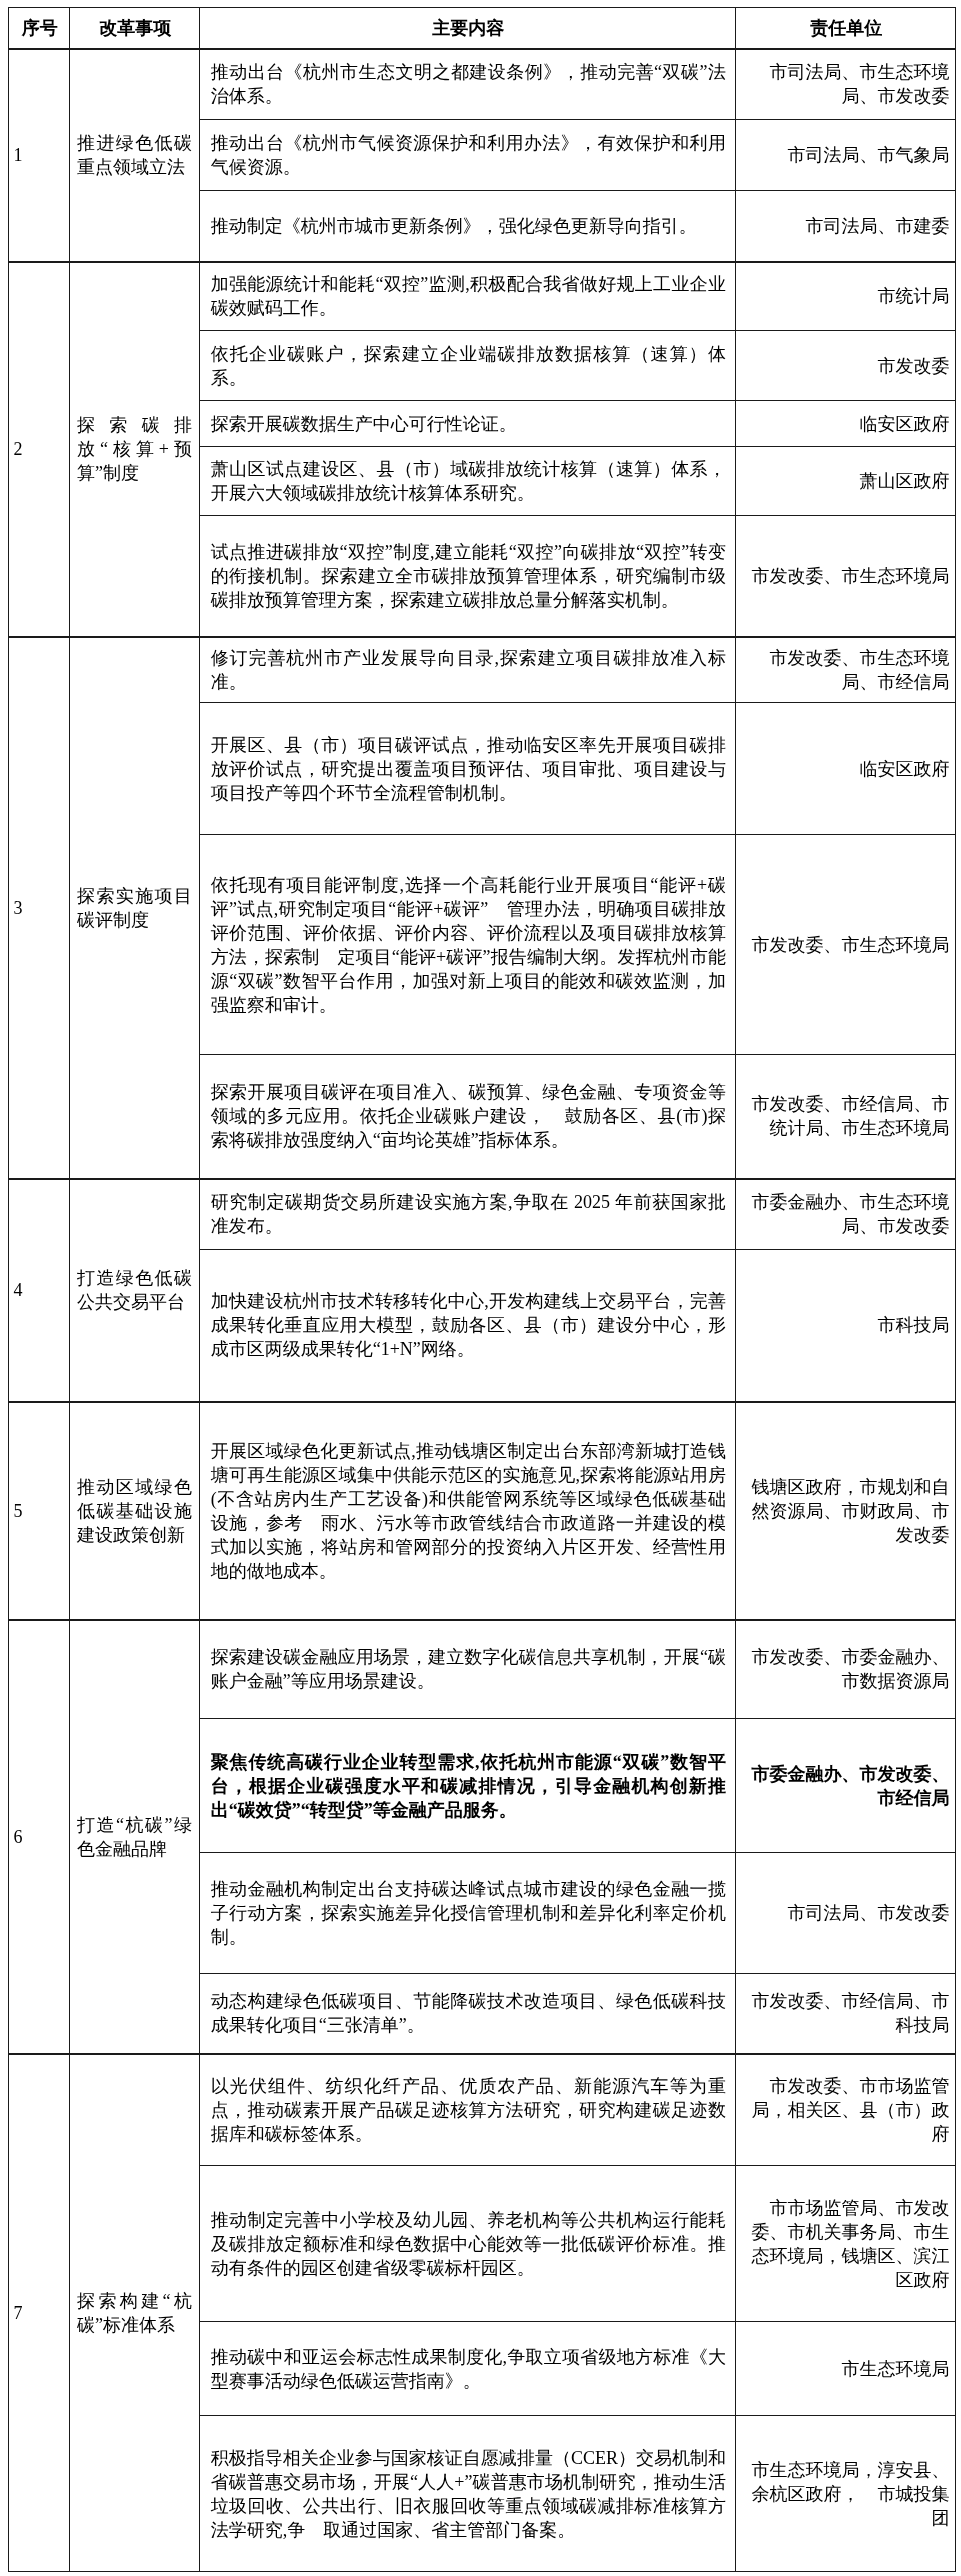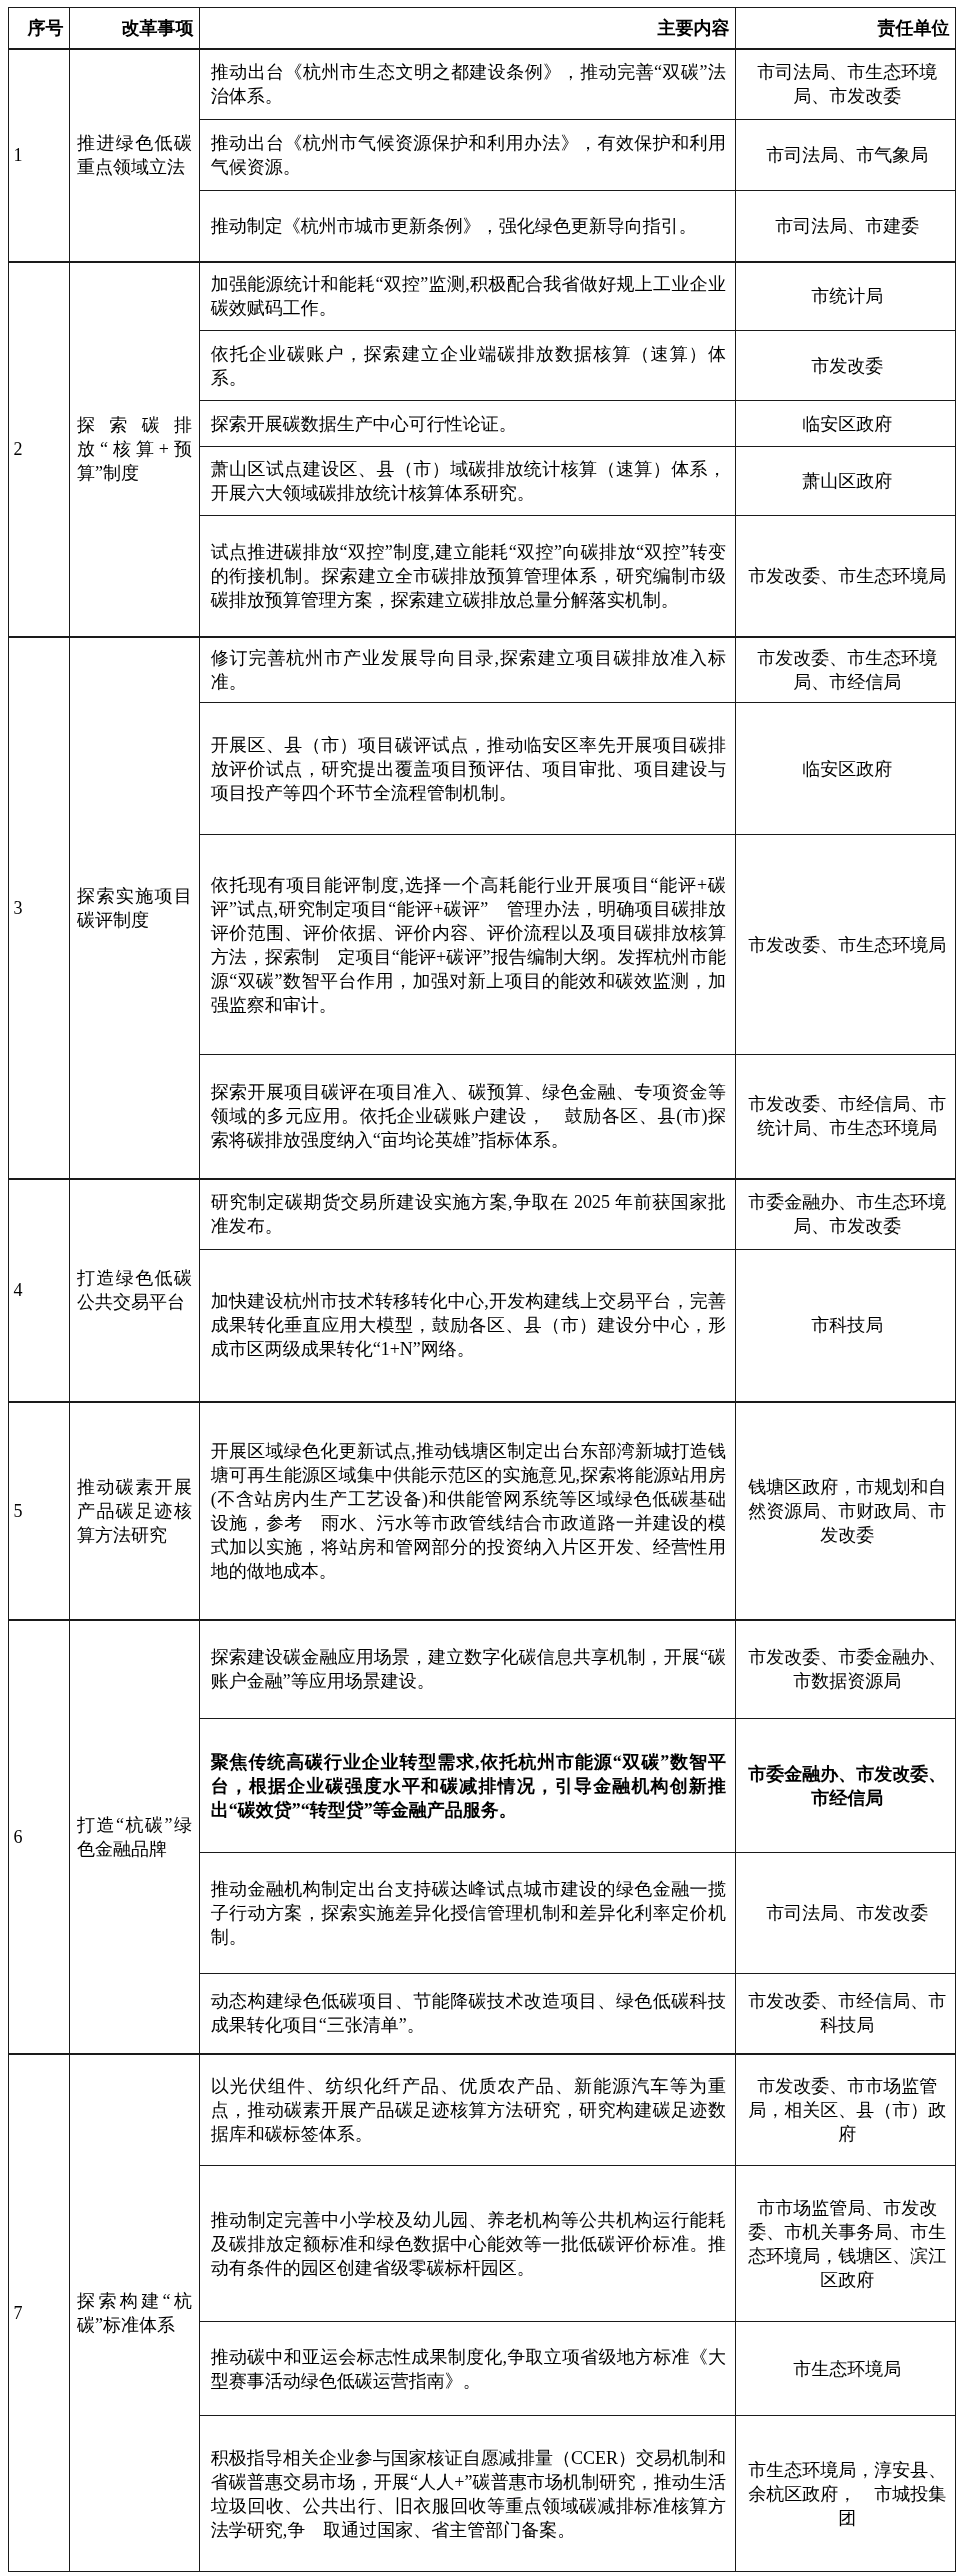--- a/index.html
+++ b/index.html
@@ -26,39 +26,39 @@
   .doc-table th, .doc-table td {
     border: 1.8px solid #1a1a1a;
     vertical-align: middle;
     font-size: 18px;
     line-height: 24px;
     word-break: break-all;
     box-sizing: border-box;
   }
   .doc-table thead th {
     font-weight: bold;
-    text-align: right;
+    text-align: center;
     padding: 5.4px 5.4px 5.4px 7.1px;
     height: 41px;
   }
   td.col-no {
     text-align: left;
     padding: 1.8px 1.8px 1.8px 4.5px;
     font-family: "Liberation Serif", "DejaVu Serif", serif;
   }
   td.col-item {
     text-align: justify;
     padding: 3.6px 7.1px;
   }
   td.col-content {
     text-align: justify;
     padding: 5.4px 9px 5.4px 10.7px;
   }
   td.col-unit {
-    text-align: center;
+    text-align: right;
     padding: 5.4px 5.4px 5.4px 9px;
   }
   tr.group-start td {
     border-top-width: 2.7px;
   }
 </style>
 </head>
 <body>
 
 <table class="doc-table">
@@ -136,21 +136,21 @@
         <td class="col-item" rowspan="2">打造绿色低碳公共交易平台</td>
         <td class="col-content">研究制定碳期货交易所建设实施方案,争取在 2025 年前获国家批准发布。</td>
         <td class="col-unit">市委金融办、市生态环境局、市发改委</td>
       </tr>
       <tr style="height: 152px;">
         <td class="col-content">加快建设杭州市技术转移转化中心,开发构建线上交易平台，完善成果转化垂直应用大模型，鼓励各区、县（市）建设分中心，形成市区两级成果转化“1+N”网络。</td>
         <td class="col-unit">市科技局</td>
       </tr>
       <tr class="group-start" style="height: 218px;">
         <td class="col-no" rowspan="1">5</td>
-        <td class="col-item" rowspan="1">推动碳素开展产品碳足迹核算方法研究</td>
+        <td class="col-item" rowspan="1">推动区域绿色低碳基础设施建设政策创新</td>
         <td class="col-content">开展区域绿色化更新试点,推动钱塘区制定出台东部湾新城打造钱塘可再生能源区域集中供能示范区的实施意见,探索将能源站用房(不含站房内生产工艺设备)和供能管网系统等区域绿色低碳基础设施，参考　雨水、污水等市政管线结合市政道路一并建设的模式加以实施，将站房和管网部分的投资纳入片区开发、经营性用地的做地成本。</td>
         <td class="col-unit">钱塘区政府，市规划和自然资源局、市财政局、市发改委</td>
       </tr>
       <tr class="group-start" style="height: 99px;">
         <td class="col-no" rowspan="4">6</td>
         <td class="col-item" rowspan="4">打造“杭碳”绿色金融品牌</td>
         <td class="col-content">探索建设碳金融应用场景，建立数字化碳信息共享机制，开展“碳账户金融”等应用场景建设。</td>
         <td class="col-unit">市发改委、市委金融办、市数据资源局</td>
       </tr>
       <tr style="height: 134px; font-weight: bold;">

